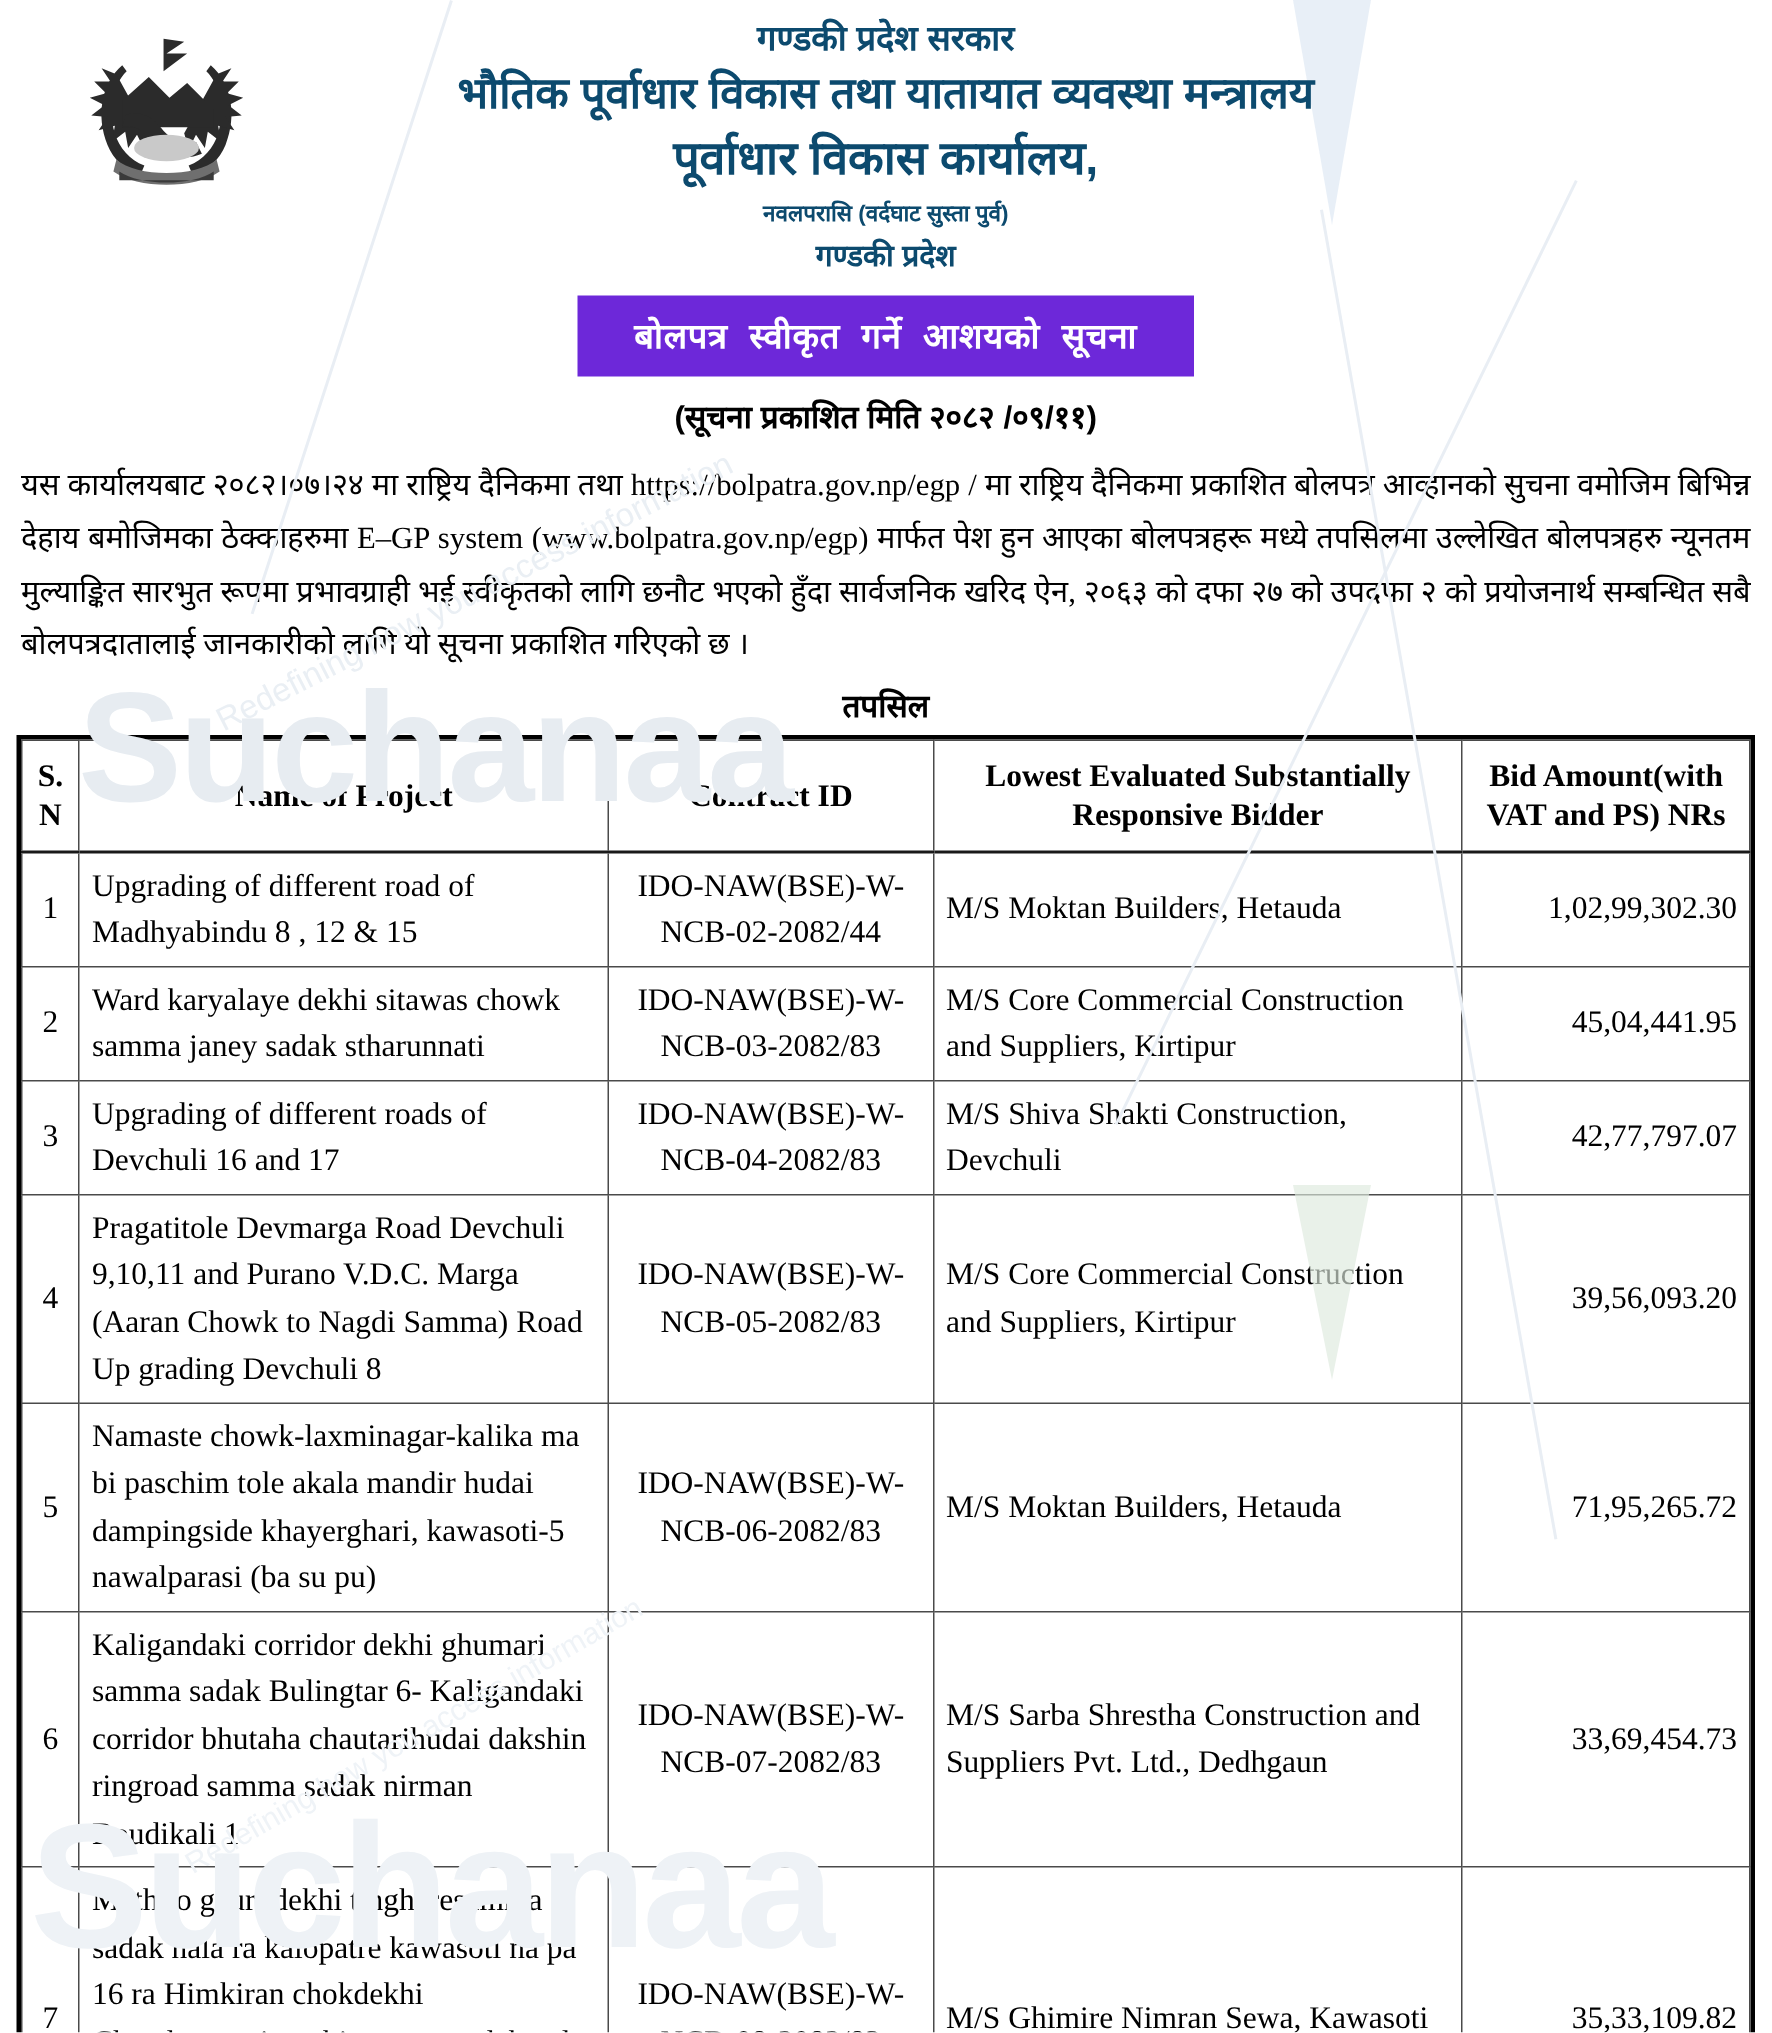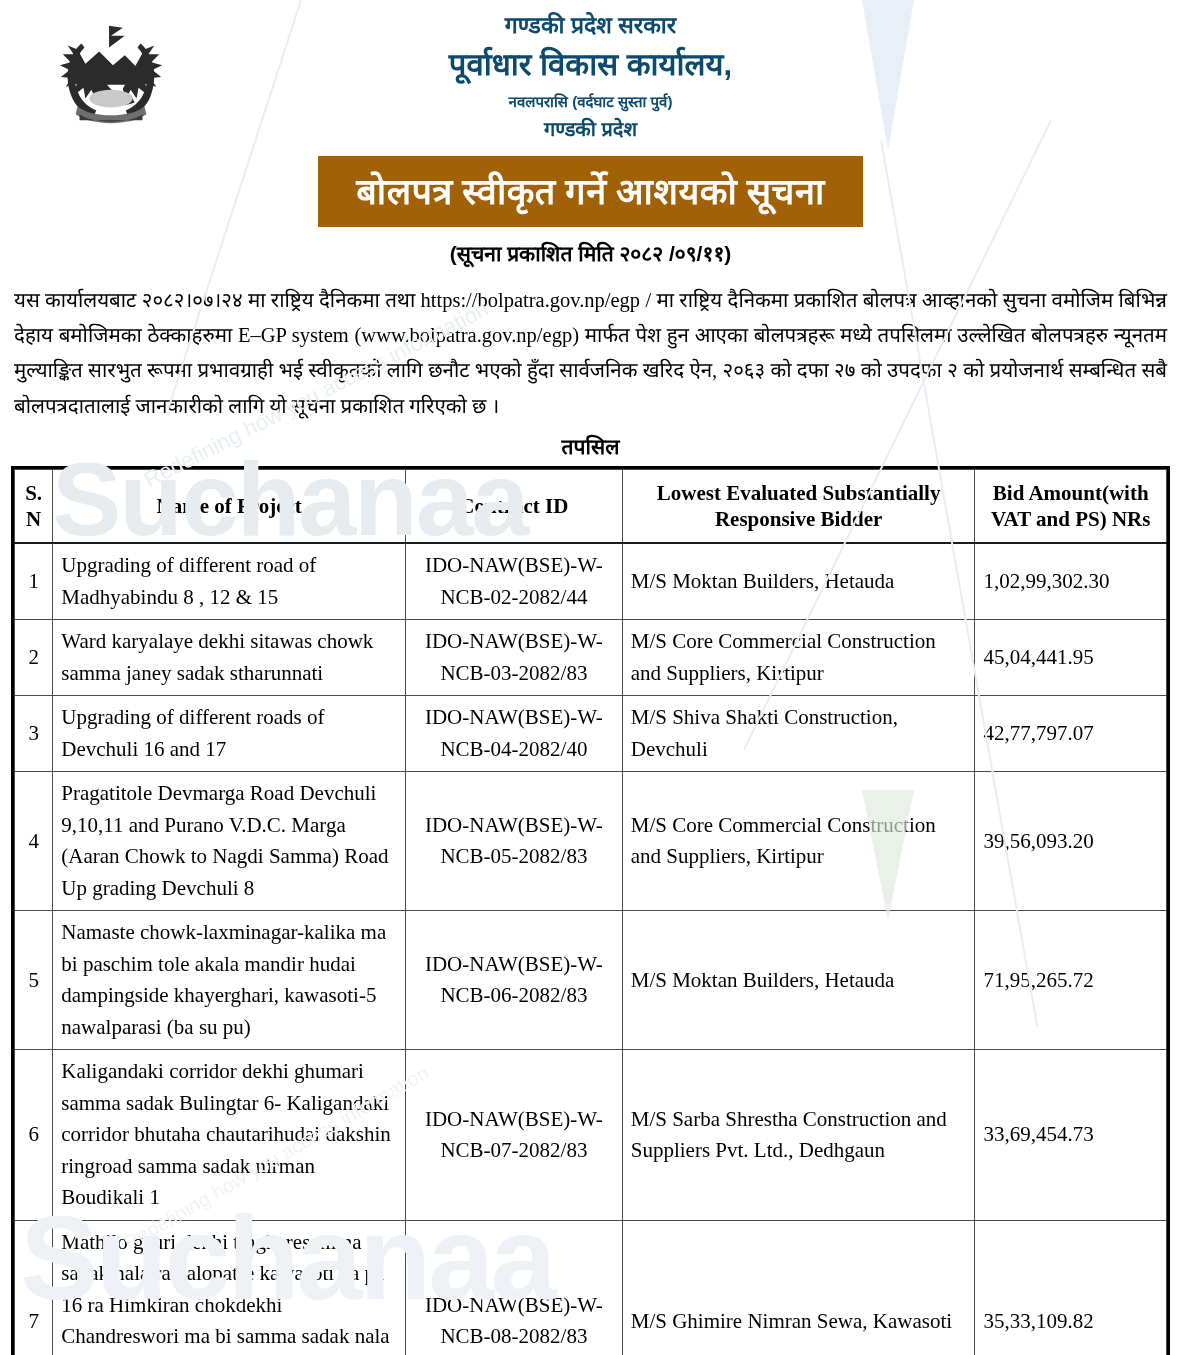--- a/index.html
+++ b/index.html
@@ -103,25 +103,25 @@
     line-height: 1.18;
   }
   .line-gov  { font-size: 23px; margin-top: 4px; }
   .line-min  { font-size: 29px; margin-top: 7px; }
   .line-off  { font-size: 31px; margin-top: 8px; }
   .line-dist { font-size: 15px; margin-top: 9px; text-align: center; }
   .line-prov { font-size: 20px; margin-top: 8px; }
 
   .title-banner {
     display: inline-block;
-    background: #a16207;
+    background: #6d28d9;
     color: #ffffff;
-    font-family: Liberation Serif, serif;
-    font-weight: 700;
-    font-size: 36px;
+    font-family: Liberation Mono, monospace;
+    font-weight: 700;
+    font-size: 23px;
     padding: 10px 38px 12px 38px;
     margin-top: 14px;
     letter-spacing: .5px;
   }
   .pub-date {
     font-family: "Liberation Sans", sans-serif;
     font-weight: 700;
     font-size: 21px;
     margin-top: 12px;
   }
@@ -176,21 +176,21 @@
   .col-sn     { width: 38px;  text-align: center; font-size: 21px; }
   .col-name   { width: 350px; }
   .col-cid    { width: 215px; text-align: center; }
   .col-bidder { width: 350px; }
   .col-amt    { width: 190px; text-align: center; }
 
   tbody td.c-sn   { text-align: center; padding-left:2px; padding-right:2px;}
   tbody td.c-name { text-align: left; }
   tbody td.c-cid  { text-align: center; }
   tbody td.c-bid  { text-align: left; }
-  tbody td.c-amt  { text-align: left; }
+  tbody td.c-amt  { text-align: right; }
 </style>
 </head>
 <body>
 
 <div class="page">
 
   <div class="bg-layer">
     <div class="bg-chevron c1"></div>
     <div class="bg-chevron c2"></div>
     <div class="bg-line" style="left:300px;top:0;width:2px;height:430px;transform:rotate(18deg);transform-origin:top left;"></div>
@@ -221,20 +221,21 @@
           <path d="M32 62 C40 58 50 62 56 70 C62 78 70 82 80 80 L84 88 C70 94 56 88 48 78 C42 70 36 68 30 70 Z"></path>
 
           <path d="M26 92 C40 104 80 104 94 92 L96 100 C80 112 40 112 24 100 Z" fill="#6f6f6f"></path>
           <path d="M28 100 C42 110 78 110 92 100 L92 106 L28 106 Z" fill="#3a3a3a"></path>
         </g>
         <ellipse cx="60" cy="84" rx="22" ry="9" fill="#c9c9c9"></ellipse>
       </svg>
     </div>
 
     <div class="dev-line line-gov">गण्डकी प्रदेश सरकार</div>
+    <div class="dev-line line-min">भौतिक पूर्वाधार विकास तथा यातायात व्यवस्था मन्त्रालय</div>
     <div class="dev-line line-off">पूर्वाधार विकास कार्यालय,</div>
     <div class="dev-line line-dist">नवलपरासि (वर्दघाट सुस्ता पुर्व)</div>
     <div class="dev-line line-prov">गण्डकी प्रदेश</div>
 
     <div>
       <div class="title-banner">बोलपत्र स्वीकृत गर्ने आशयको सूचना</div>
     </div>
 
     <div class="pub-date">(सूचना प्रकाशित मिति २०८२ /०९/११)</div>
   </div>
@@ -274,21 +275,21 @@
           <tr>
             <td class="c-sn">2</td>
             <td class="c-name">Ward karyalaye dekhi sitawas chowk samma janey sadak stharunnati</td>
             <td class="c-cid">IDO-NAW(BSE)-W-NCB-03-2082/83</td>
             <td class="c-bid">M/S Core Commercial Construction and Suppliers, Kirtipur</td>
             <td class="c-amt">45,04,441.95</td>
           </tr>
           <tr>
             <td class="c-sn">3</td>
             <td class="c-name">Upgrading of different roads of Devchuli 16 and 17</td>
-            <td class="c-cid">IDO-NAW(BSE)-W-NCB-04-2082/40</td>
+            <td class="c-cid">IDO-NAW(BSE)-W-NCB-04-2082/83</td>
             <td class="c-bid">M/S Shiva Shakti Construction, Devchuli</td>
             <td class="c-amt">42,77,797.07</td>
           </tr>
           <tr>
             <td class="c-sn">4</td>
             <td class="c-name">Pragatitole Devmarga Road  Devchuli 9,10,11 and  Purano V.D.C. Marga (Aaran Chowk to Nagdi Samma) Road Up grading Devchuli 8</td>
             <td class="c-cid">IDO-NAW(BSE)-W-NCB-05-2082/83</td>
             <td class="c-bid">M/S Core Commercial Construction and Suppliers, Kirtipur</td>
             <td class="c-amt">39,56,093.20</td>
           </tr>

